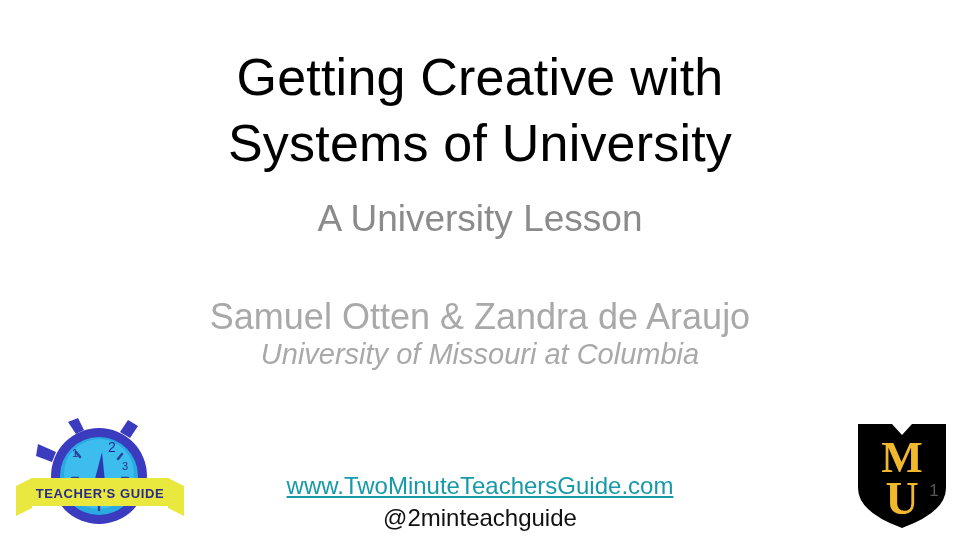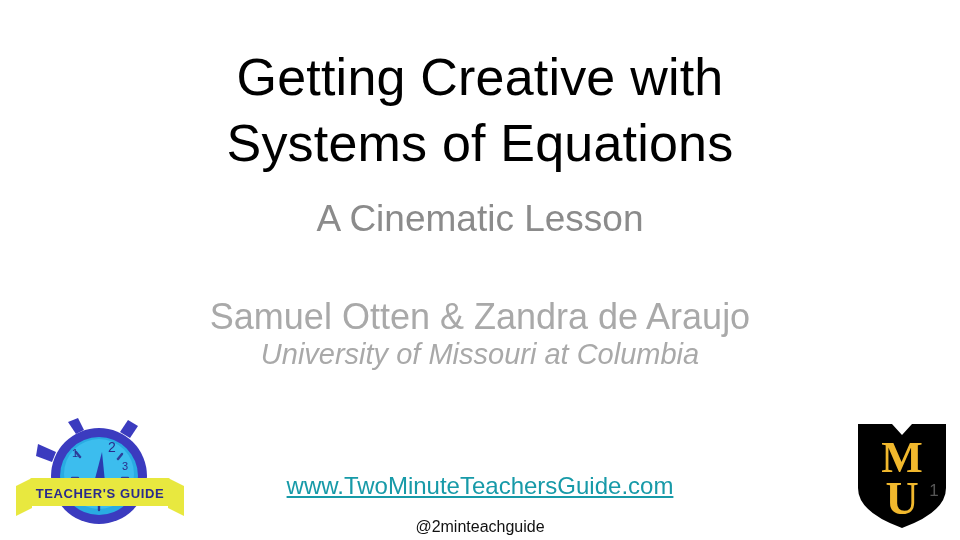--- a/index.html
+++ b/index.html
@@ -89,25 +89,25 @@
     font-size: 24px;
     line-height: 23px;
     color: #179aa8;
     text-decoration: underline;
     text-underline-offset: 2px;
     white-space: nowrap;
     cursor: pointer;
     display: inline-block;
   }
   .footer-handle {
-    font-size: 16px;
+    font-size: 24px;
     line-height: 23px;
     color: #111111;
     white-space: nowrap;
-    margin-top: 17px;
+    margin-top: 8px;
   }
 
   
   .tg-logo {
     position: absolute;
     left: 16px;
     top: 416px;
     width: 168px;
     height: 116px;
   }
@@ -136,24 +136,24 @@
     opacity: 0.55;
   }
 </style>
 </head>
 <body>
 
 <div id="slide">
 
   <div class="title-block">
     <div class="title-line">Getting Creative with</div>
-    <div class="title-line">Systems of Equations</div>
-  </div>
-
-  <div class="subtitle">A Cinematic Lesson</div>
+    <div class="title-line">Systems of University</div>
+  </div>
+
+  <div class="subtitle">A University Lesson</div>
 
   <div class="authors-block">
     <div class="authors-name">Samuel Otten &amp; Zandra de Araujo</div>
     <div class="authors-affil">University of Missouri at Columbia</div>
   </div>
 
   <div class="footer-block">
     <div><span class="footer-url">www.TwoMinuteTeachersGuide.com</span></div>
     <div class="footer-handle">@2minteachguide</div>
   </div>

